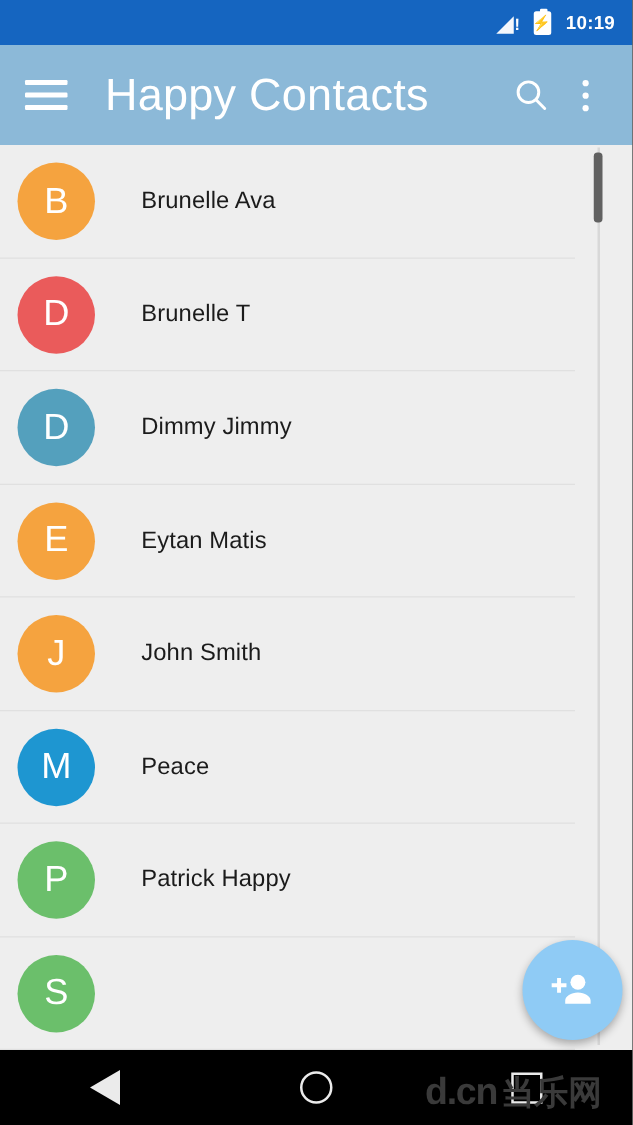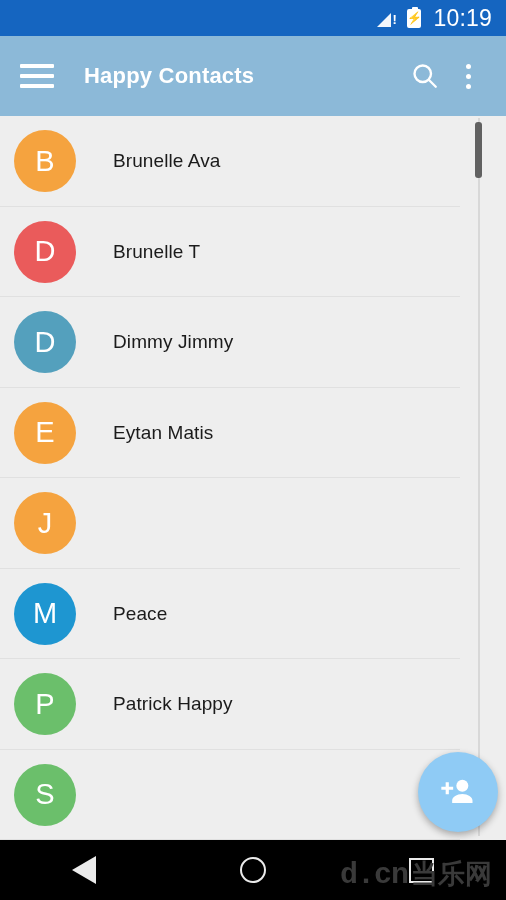--- a/index.html
+++ b/index.html
@@ -44,40 +44,40 @@
   .battery:before {
     content:""; position:absolute; top:-4px; left:3px;
     width:6px; height:3px; background:#fff; border-radius:1px;
   }
   .battery .bolt {
     position:absolute; inset:0;
     display:flex; align-items:center; justify-content:center;
     color:#1565C0; font-size:12px; line-height:1;
   }
   #status-clock {
-    color:#ffffff; font-size:23px; font-weight:normal;
+    color:#ffffff; font-size:15px; font-weight:bold;
     letter-spacing:.2px; margin-left:4px;
   }
 
   
   #app-bar {
     position:absolute; top:36px; left:0;
     width:506px; height:80px;
     background:#8CB9D8;
     display:flex; align-items:center;
     padding:0 18px 0 20px;
   }
   #menu-button {
     width:36px; height:30px;
     display:flex; flex-direction:column; justify-content:center; gap:6px;
     cursor:pointer;
   }
   #menu-button span { display:block; width:34px; height:4px; background:#fff; border-radius:1px; }
   #app-title {
-    color:#ffffff; font-size:22px; font-weight:bold;
+    color:#ffffff; font-size:36px; font-weight:normal;
     margin-left:28px; letter-spacing:.2px; white-space:nowrap;
   }
   .bar-spacer { flex:1; }
   #search-button, #overflow-button {
     display:flex; align-items:center; justify-content:center;
     cursor:pointer;
   }
   #search-button { width:46px; height:46px; }
   #overflow-button { width:40px; height:46px; }
   .dot { width:5px; height:5px; border-radius:50%; background:#fff; }
@@ -153,21 +153,21 @@
     border:2.5px solid #ffffff; opacity:.92;
   }
   #nav-recents-icon {
     width:25px; height:25px;
     border:2.5px solid #ffffff; opacity:.92;
   }
   #watermark {
     position:absolute; top:856px; left:340px;
     font-size:30px; font-weight:bold;
     color:#3a3a3a; letter-spacing:-1px;
-    white-space:nowrap; pointer-events:none;font-family:Liberation Mono, monospace;
+    white-space:nowrap; pointer-events:none;
   }
   #watermark .wm-cn { font-size:27px; margin-left:3px; letter-spacing:0; }
 </style>
 </head>
 <body>
 
 <div id="screen">
 
   <div id="status-bar">
     <div class="status-icons">
@@ -217,20 +217,21 @@
       <div class="contact-row">
         <div class="avatar" style="background: rgb(84, 160, 189);">D</div>
         <div class="contact-name">Dimmy Jimmy</div>
       </div>
       <div class="contact-row">
         <div class="avatar" style="background: rgb(245, 163, 63);">E</div>
         <div class="contact-name">Eytan Matis</div>
       </div>
       <div class="contact-row">
         <div class="avatar" style="background: rgb(245, 163, 63);">J</div>
+        <div class="contact-name">John Smith</div>
       </div>
       <div class="contact-row">
         <div class="avatar" style="background: rgb(30, 150, 209);">M</div>
         <div class="contact-name">Peace</div>
       </div>
       <div class="contact-row">
         <div class="avatar" style="background: rgb(107, 191, 107);">P</div>
         <div class="contact-name">Patrick Happy</div>
       </div>
       <div class="contact-row">

